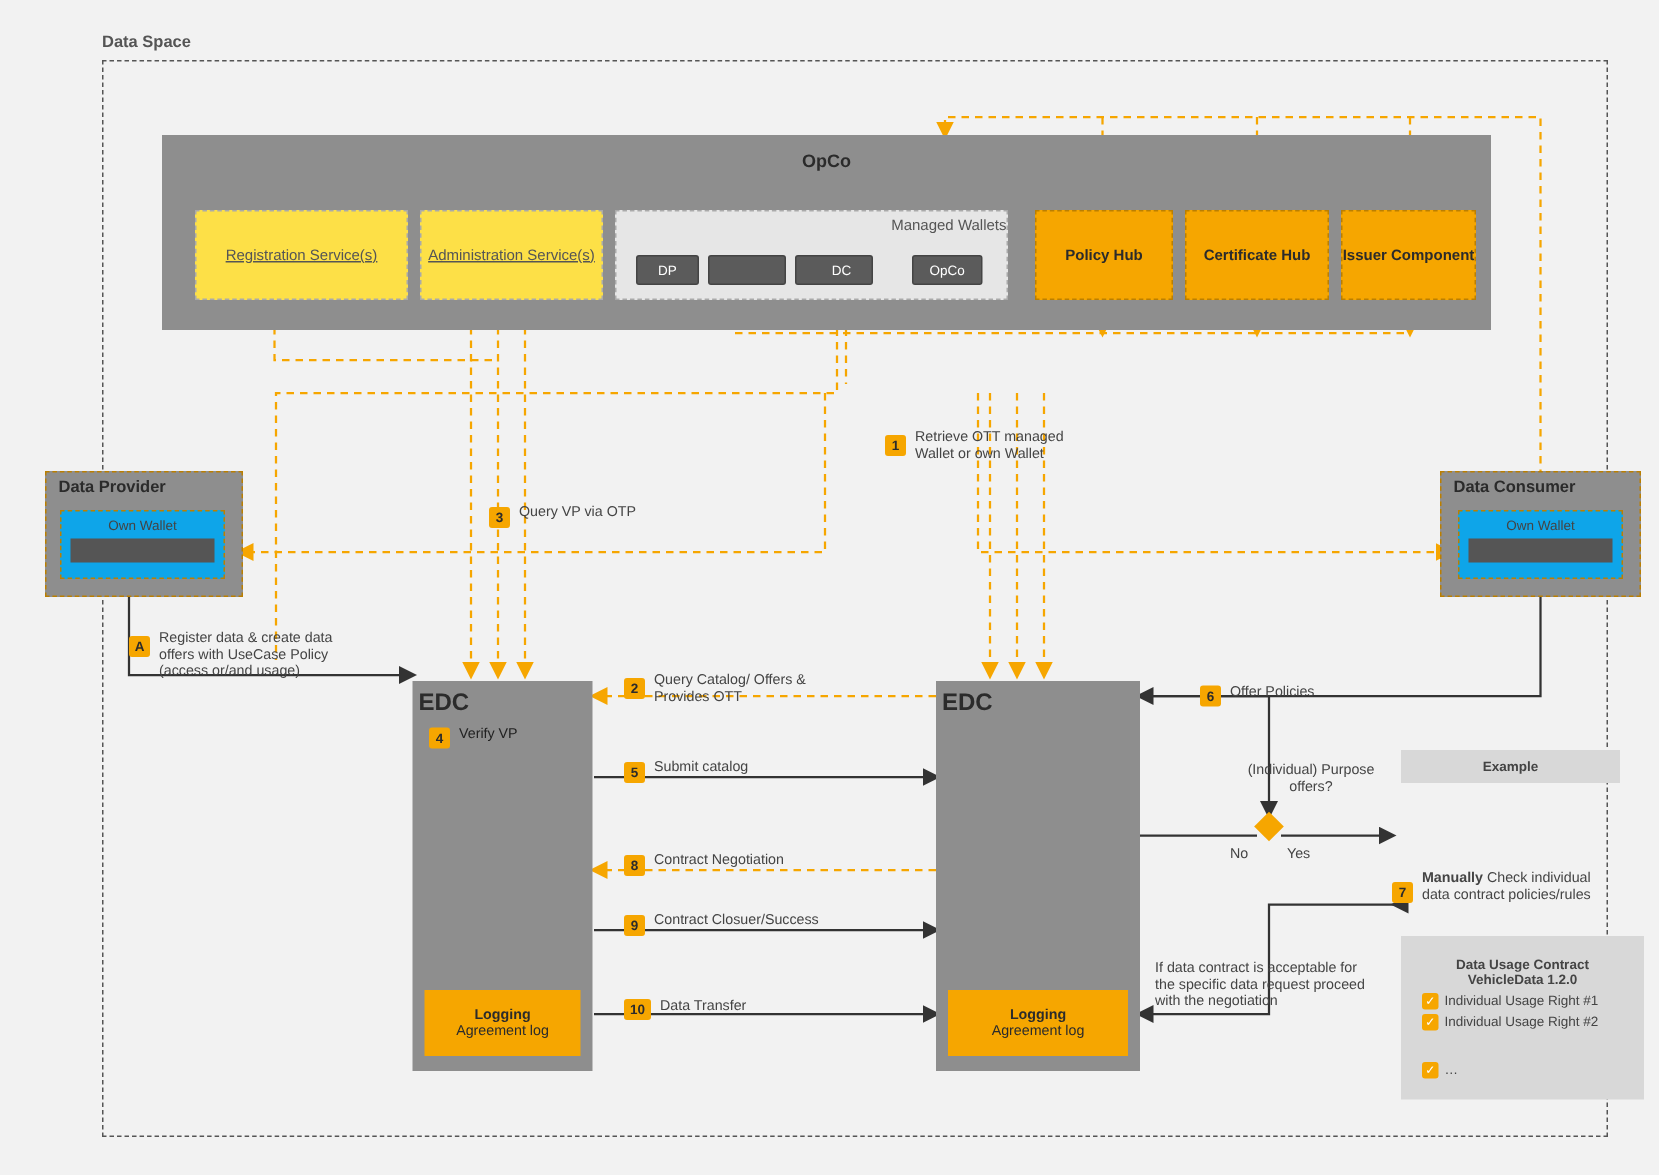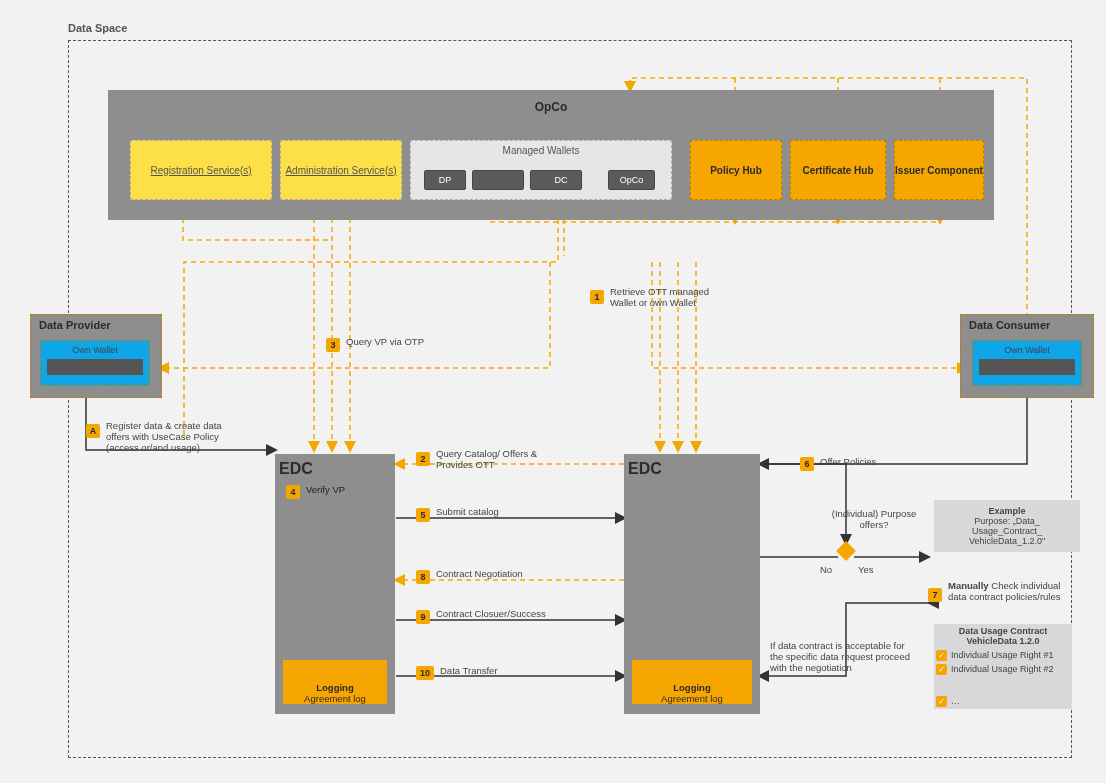--- a/index.html
+++ b/index.html
@@ -42,21 +42,21 @@
     display: flex;
     align-items: center;
     justify-content: center;
     text-decoration: underline;
   }
   .mw-box {
     background: #e6e6e6;
     border: 1.5px dashed #aaa;
   }
   .mw-title {
-    text-align: center;
+    text-align: right;
     font-size: 10px;
     color: #555;
     padding-top: 4px;
   }
   .pill {
     background: #5b5b5b;
     color: #fff;
     font-size: 9px;
     text-align: center;
     line-height: 18px;
@@ -106,21 +106,21 @@
     padding-left: 4px;
     padding-top: 6px;
   }
   .logging-box {
     background: #f6a600;
     text-align: center;
     font-size: 9.5px;
     color: #2b2b2b;
     display: flex;
     flex-direction: column;
-    justify-content: flex-end;
+    justify-content: center;
   }
   .logging-title { font-weight: bold; }
   .num-badge {
     background: #f6a600;
     color: #2b2b2b;
     width: 14px;
     height: 14px;
     font-size: 9px;
     font-weight: bold;
     text-align: center;
@@ -135,21 +135,21 @@
     background: #d8d8d8;
     text-align: center;
     font-size: 9px;
     color: #444;
     padding: 6px;
   }
   .contract-box {
     background: #d8d8d8;
     font-size: 9px;
     color: #444;
-    padding: 2px;
+    padding: 14px;
   }
   .check {
     background: #f6a600;
     color: #fff;
     width: 11px;
     height: 11px;
     font-size: 8px;
     line-height: 11px;
     text-align: center;
     display: inline-block;
@@ -323,21 +323,20 @@
 <div class="abs step-label" style="left:440px; top:665px; width:120px;">Data Transfer</div>
 
 <div class="abs diamond" style="left:839px; top:544px;"></div>
 <div class="abs step-label" style="left:824px; top:508px; width:100px; text-align:center;">(Individual) Purpose offers?</div>
 <div class="abs step-label" style="left:820px; top:564px;">No</div>
 <div class="abs step-label" style="left:858px; top:564px;">Yes</div>
 <div class="abs step-label" style="left:770px; top:640px; width:140px;">If data contract is acceptable for the specific data request proceed with the negotiation</div>
 
 <div class="abs example-box" style="left:934px; top:500px; width:134px;">
   <div style="font-weight:bold;">Example</div>
-  <div>Purpose: „Data_ Usage_Contract_ VehicleData_1.2.0"</div>
 </div>
 
 <div class="abs contract-box" style="left:934px; top:624px; width:134px;">
   <div style="font-weight:bold; text-align:center; margin-bottom:4px;">Data Usage Contract VehicleData 1.2.0</div>
   <div style="margin-bottom:3px;"><span class="check">✓</span><span>Individual Usage Right #1</span></div>
   <div style="margin-bottom:21px;"><span class="check">✓</span><span>Individual Usage Right #2</span></div>
   <div><span class="check">✓</span><span>…</span></div>
 </div>
 
 </body></html>

